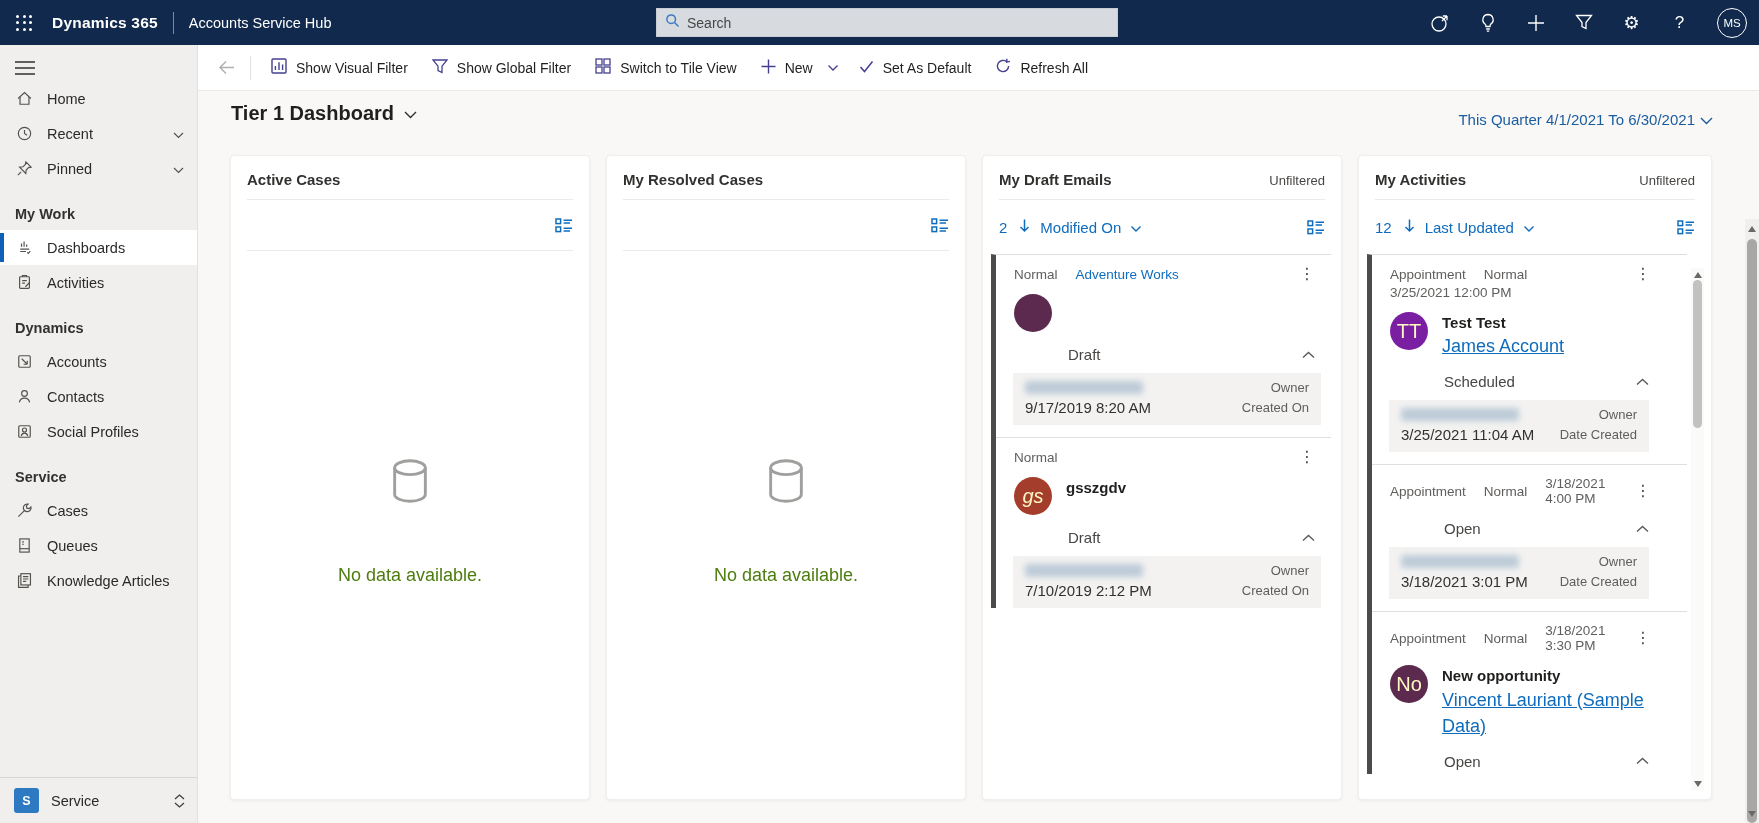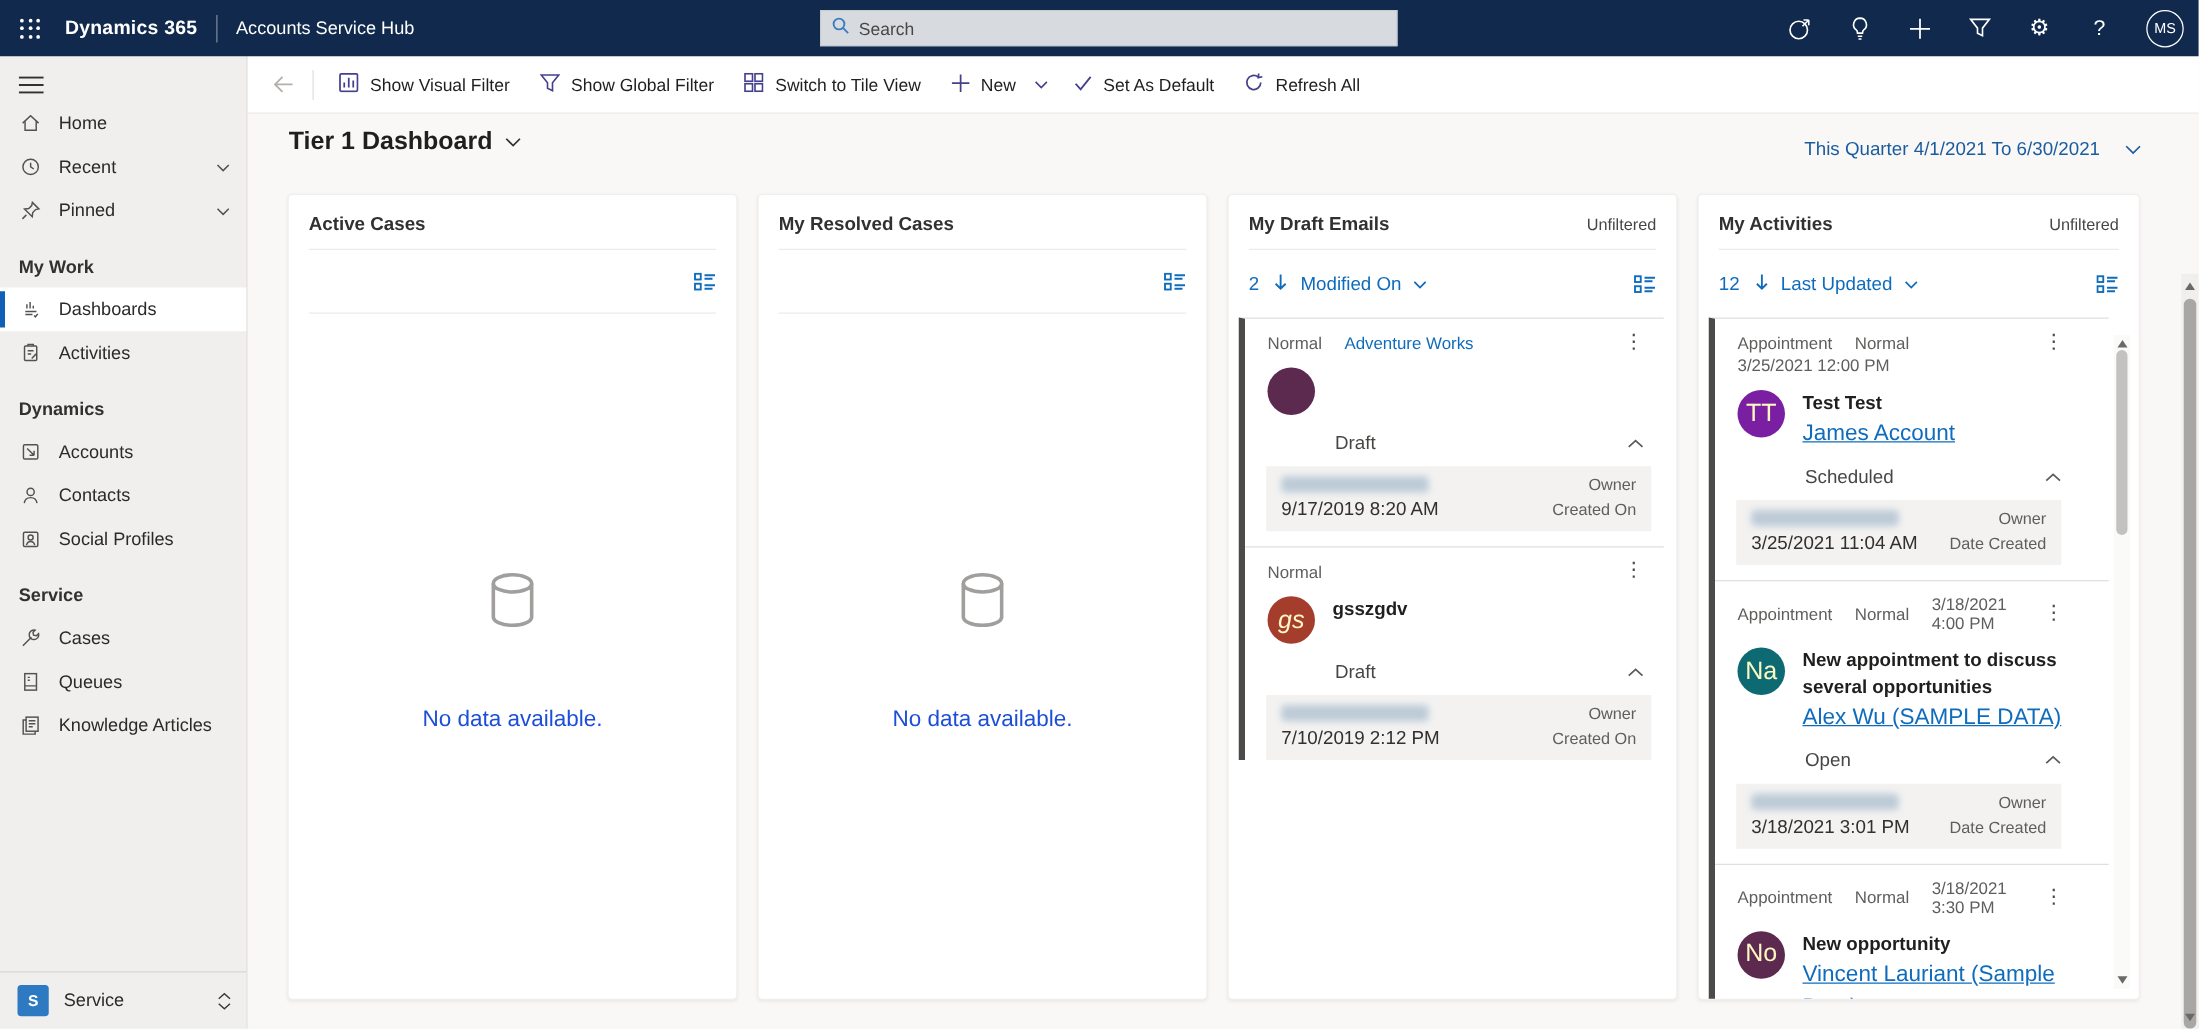--- a/index.html
+++ b/index.html
@@ -70,41 +70,41 @@
   .cmd-btn {
     display:flex; align-items:center; gap:9px; padding:0 12px; height:34px;
     font-size:14px; color:#201f1e; cursor:pointer; background:none; border:none; font-family:inherit; white-space:nowrap;
   }
   .cmd-chev { margin-left:-6px; padding:0 8px; height:34px; display:grid; place-items:center; cursor:pointer; }
   
   .content { position:absolute; left:198px; top:91px; right:0; bottom:0; background:#f9f8f7; }
   .title-row { position:absolute; left:0; right:0; top:0; height:58px; }
   .page-title { position:absolute; left:33px; top:11px; display:flex; align-items:center; gap:10px; cursor:pointer; }
   .page-title h1 { font-size:20px; font-weight:600; color:#201f1e; }
-  .timeframe { position:absolute; right:46px; top:20px; display:flex; align-items:center; gap:20px; color:#1a5c9e; font-size:15px; cursor:pointer; white-space:nowrap; }
+  .timeframe { position:absolute; right:46px; top:20px; display:flex; align-items:center; gap:5px; color:#1a5c9e; font-size:15px; cursor:pointer; white-space:nowrap; }
   
   .panel {
     position:absolute; top:64px; height:645px; background:#fff; border-radius:4px;
     border:1px solid #f0efed; box-shadow:0 1px 3px rgba(0,0,0,.06); overflow:hidden;
   }
   .p1 { left:32px;  width:360px; }
   .p2 { left:408px; width:360px; }
   .p3 { left:784px; width:360px; }
   .p4 { left:1160px; width:354px; }
   .panel-header { display:flex; justify-content:space-between; align-items:baseline; padding:15px 16px 11px; }
   .panel-title { font-size:15px; font-weight:bold; color:#323130; }
   .panel-filter { font-size:13px; color:#484644; cursor:pointer; }
   .panel-divider { border-top:1px solid #edebe9; margin:0 16px; }
   .panel-toolbar { height:54px; display:flex; align-items:center; justify-content:space-between; padding:0 16px; }
   .panel-toolbar.short { height:50px; }
   .sortctl { display:flex; align-items:center; gap:9px; color:#0f6cbd; font-size:15px; cursor:pointer; }
   .sortctl .cnt { margin-right:2px; }
   .viewsel { margin-left:auto; cursor:pointer; display:grid; place-items:center; }
   .empty-wrap { height:540px; display:flex; flex-direction:column; align-items:center; justify-content:center; gap:18px; }
-  .empty-text { font-size:18px; color:#1d4ed8;margin-top:32px; }
+  .empty-text { font-size:18px; color:#4d7c0f;margin-top:32px; }
   
   .stream { margin:0 10px 0 8px; border-left:5px solid #4d4b49; border-top:1px solid #e1dfdd; }
   .s-item { border-bottom:1px solid #e1dfdd; }
   .s-item:last-child { border-bottom:none; }
   .s-head { display:flex; align-items:center; gap:18px; padding:11px 16px 0 18px; font-size:13.5px; color:#605e5c; }
   .s-head .kebab { margin-left:auto; color:#484644; font-size:16px; cursor:pointer; line-height:1; }
   .s-head2 { padding:3px 16px 0 18px; font-size:13.5px; color:#605e5c; }
   .s-body { display:flex; gap:14px; padding:12px 14px 0 18px; align-items:flex-start; }
   .avatar {
     flex:0 0 auto; width:38px; height:38px; border-radius:50%;
@@ -656,29 +656,20 @@
         </div>
       </div>
 
       <div class="s-item">
         <div class="s-head">
           <span>Appointment</span>
           <span>Normal</span>
           <span>3/18/2021 4:00 PM</span>
           <span class="kebab">⋮</span>
         </div>
-        <div class="s-body">
-          <span class="avatar" style="background: rgb(14, 106, 114);">
-            <i style="font-style:normal;">Na</i>
-          </span>
-          <div class="b-col">
-            <div class="b-title">New appointment to discuss several opportunities</div>
-            <div class="link b-link">Alex Wu (SAMPLE DATA)</div>
-          </div>
-        </div>
         <div class="s-status">
           <span>Open</span>
           <span class="collapse">
             <svg width="13" height="8" viewBox="0 0 13 8" fill="none" stroke="#5b5b5b" stroke-width="1.4">
                 <path d="M1 6.5 L6.5 1.5 L12 6.5"></path>
               </svg>
           </span>
         </div>
         <div class="s-footer">
           <span class="blur"></span>

